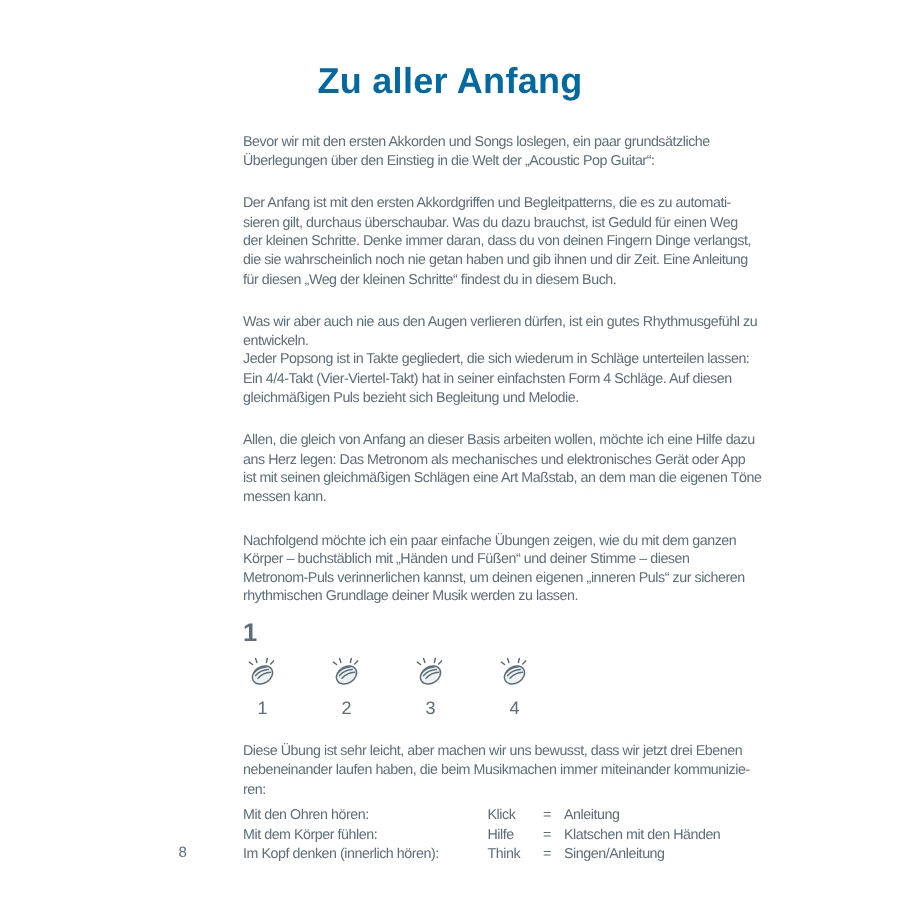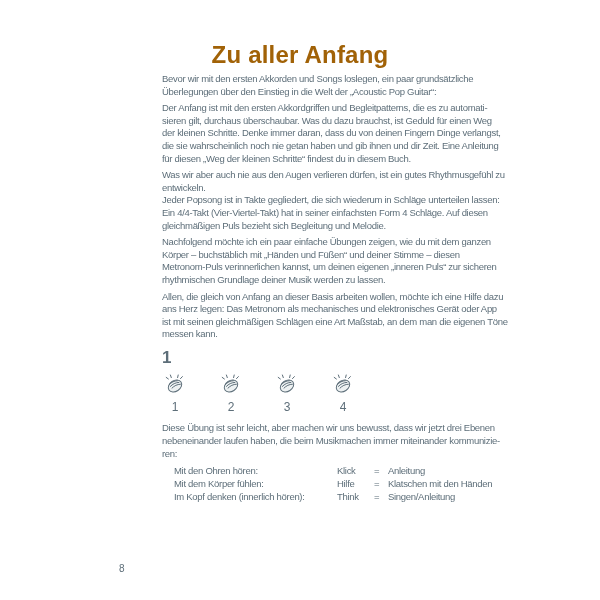--- a/index.html
+++ b/index.html
@@ -18,34 +18,34 @@
   }
   .page-title {
     position: absolute;
     top: 25px;
     left: 0;
     width: 600px;
     text-align: center;
     font-size: 24px;
     font-weight: 700;
     letter-spacing: 0.2px;
-    color: #a16207;
+    color: #0369a1;
   }
   .content {
     position: absolute;
     left: 162px;
     top: 73px;
     width: 360px;
     font-size: 9.5px;
     line-height: 12.6px;
     letter-spacing: -0.3px;
   }
   .para {
     white-space: pre-line;
-    margin: 0 0 4px 0;
+    margin: 16px 0 4px 0;
   }
   .exercise-number {
     font-size: 17px;
     line-height: 18px;
     font-weight: 700;
     margin: 8px 0 6px 0;
     color: #5d6e79;
   }
   .beats {
     display: flex;
@@ -58,21 +58,21 @@
     flex-direction: column;
     align-items: center;
   }
   .beat-count {
     font-size: 12px;
     line-height: 14px;
     margin-top: 2px;
     letter-spacing: 0;
   }
   .levels {
-    margin: 2px 0 6px 12px;
+    margin: 2px 0 6px 0;
   }
   .level-row {
     display: grid;
     grid-template-columns: 163px 37px 14px 1fr;
     line-height: 13px;
   }
   .level-cell {
     white-space: nowrap;
   }
   .page-number {
@@ -97,28 +97,28 @@
     <p class="para">Der Anfang ist mit den ersten Akkordgriffen und Begleitpatterns, die es zu automati-
 sieren gilt, durchaus überschaubar. Was du dazu brauchst, ist Geduld für einen Weg
 der kleinen Schritte. Denke immer daran, dass du von deinen Fingern Dinge verlangst,
 die sie wahrscheinlich noch nie getan haben und gib ihnen und dir Zeit. Eine Anleitung
 für diesen „Weg der kleinen Schritte“ findest du in diesem Buch.</p>
     <p class="para">Was wir aber auch nie aus den Augen verlieren dürfen, ist ein gutes Rhythmusgefühl zu
 entwickeln.
 Jeder Popsong ist in Takte gegliedert, die sich wiederum in Schläge unterteilen lassen:
 Ein 4/4-Takt (Vier-Viertel-Takt) hat in seiner einfachsten Form 4 Schläge. Auf diesen
 gleichmäßigen Puls bezieht sich Begleitung und Melodie.</p>
+    <p class="para">Allen, die gleich von Anfang an dieser Basis arbeiten wollen, möchte ich eine Hilfe dazu
+ans Herz legen: Das Metronom als mechanisches und elektronisches Gerät oder App
+ist mit seinen gleichmäßigen Schlägen eine Art Maßstab, an dem man die eigenen Töne
+messen kann.</p>
     <p class="para">Nachfolgend möchte ich ein paar einfache Übungen zeigen, wie du mit dem ganzen
 Körper – buchstäblich mit „Händen und Füßen“ und deiner Stimme – diesen
 Metronom-Puls verinnerlichen kannst, um deinen eigenen „inneren Puls“ zur sicheren
 rhythmischen Grundlage deiner Musik werden zu lassen.</p>
-    <p class="para">Allen, die gleich von Anfang an dieser Basis arbeiten wollen, möchte ich eine Hilfe dazu
-ans Herz legen: Das Metronom als mechanisches und elektronisches Gerät oder App
-ist mit seinen gleichmäßigen Schlägen eine Art Maßstab, an dem man die eigenen Töne
-messen kann.</p>
 
     <div class="exercise-number">1</div>
 
 
     <div class="beats">
       <div class="beat">
         <span>
           <svg width="23" height="22" viewBox="0 0 23 22">
             <g fill="none" stroke="#5d6e79" stroke-width="1" stroke-linecap="round">
               <path d="M2.2 4.4 L4.4 6"></path>

